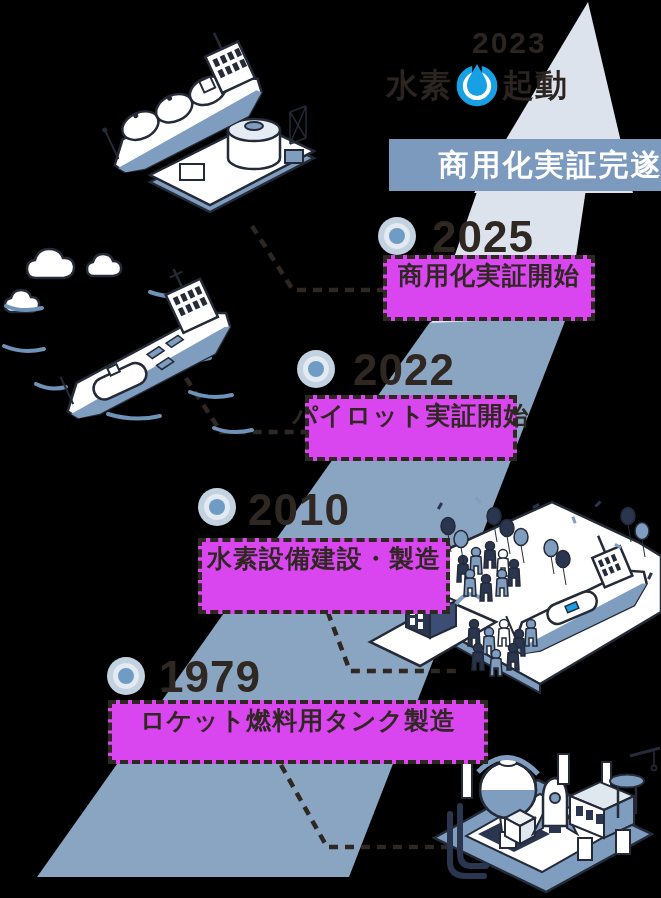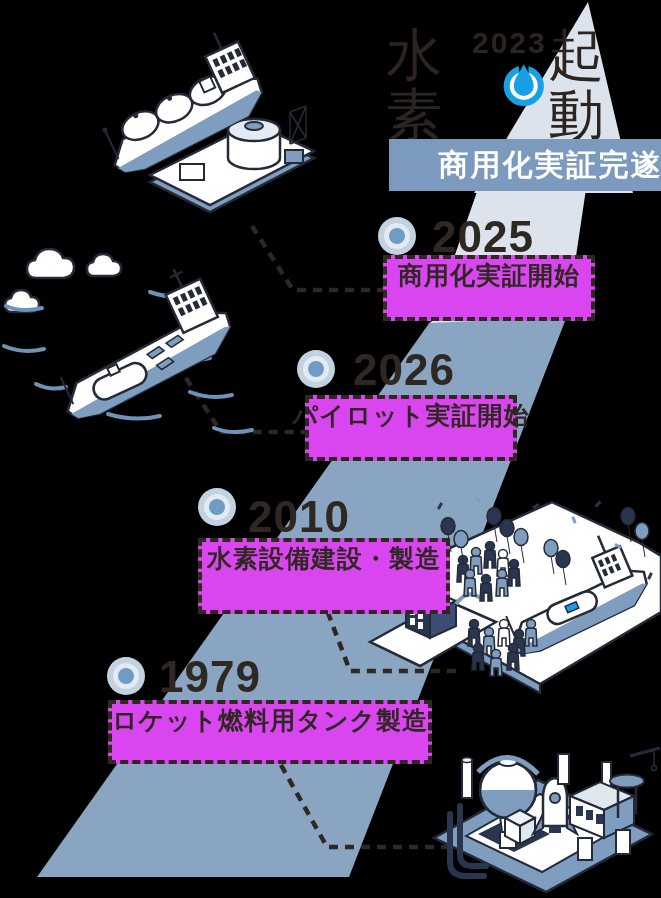--- a/index.html
+++ b/index.html
@@ -7,21 +7,21 @@
          font-family:"Liberation Sans",sans-serif;}
   .abs{position:absolute;}
   
   #arrow-svg{left:0;top:0;z-index:0;}
   #connector-svg{left:0;top:0;z-index:1;pointer-events:none;}
   .illus{z-index:2;}
   
   .logo{left:386px;top:26px;width:275px;height:100px;z-index:3;color:#2b2420;}
   .logo-year{position:absolute;left:86px;top:0;font-size:30px;font-weight:800;letter-spacing:2px;}
   .logo-row{position:absolute;left:0;top:26px;display:flex;align-items:center;height:66px;}
-  .logo-word{font-size:56px;font-weight:400;line-height:60px;letter-spacing:1px;}
+  .logo-word{font-size:32px;font-weight:700;line-height:60px;letter-spacing:1px;}
   .drop-badge{width:46px;height:64px;margin:0 2px;}
   
   .banner{left:389px;top:139px;width:251px;height:52px;background:#7b9abd;color:#fff;
           display:flex;align-items:center;justify-content:center;z-index:3;
           font-size:30px;font-weight:800;letter-spacing:2px;white-space:nowrap;padding-left:36px;}
   
   .ms{position:absolute;z-index:4;}
   .bullet{position:absolute;left:0;top:0;width:38px;height:38px;border-radius:50%;
           background:#c2d2e1;display:flex;align-items:center;justify-content:center;}
   .bullet-mid{width:26px;height:26px;border-radius:50%;background:#e3eaf1;
@@ -32,25 +32,25 @@
   .label-box{position:absolute;box-sizing:border-box;background:#d946ef;border:4px dashed #2f2721;
         display:flex;align-items:flex-start;justify-content:center;}
   .label-text{font-size:25px;font-weight:800;color:#2f2721;letter-spacing:1px;white-space:nowrap;}
   .ms-2025{left:378px;top:217px;}
   .ms-2025 .year{left:54px;top:1px;}
   .ms-2025 .label-box{left:5px;top:38px;width:212px;height:66px;}
   .ms-2021{left:297px;top:350px;}
   .ms-2021 .year{left:56px;top:1px;}
   .ms-2021 .label-box{left:8px;top:45px;width:212px;height:66px;}
   .ms-2010{left:198px;top:488px;}
-  .ms-2010 .year{left:50px;top:10px;}
+  .ms-2010 .year{left:50px;top:3px;}
   .ms-2010 .label-box{left:0;top:50px;width:252px;height:76px;}
   .ms-1987{left:107px;top:657px;}
   .ms-1987 .year{left:52px;top:1px;}
-  .ms-1987 .label-box{left:1px;top:43px;width:324px;height:64px;}
+  .ms-1987 .label-box{left:1px;top:43px;width:380px;height:64px;}
 </style>
 </head>
 <body>
 
 <div class="stage">
 
   <svg id="arrow-svg" class="abs" width="661" height="898" viewBox="0 0 661 898">
     <polygon points="37,877 430,322 567,316 349,877" fill="#8aa5c2"></polygon>
     <polygon points="478,189 586,189 567,317 431,323" fill="#dde3ec"></polygon>
     <polygon points="588,2 474,193 633,193" fill="#dde3ec"></polygon>
@@ -323,21 +323,21 @@
       <span class="label-text">商用化実証開始</span>
     </div>
   </div>
 
   <div class="ms ms-2021">
     <span class="bullet">
         <span class="bullet-mid">
           <span class="bullet-dot"></span>
         </span>
       </span>
-    <span class="year">2026</span>
+    <span class="year">2022</span>
     <div class="label-box">
       <span class="label-text">パイロット実証開始</span>
     </div>
   </div>
 
   <div class="ms ms-2010">
     <span class="bullet">
         <span class="bullet-mid">
           <span class="bullet-dot"></span>
         </span>

